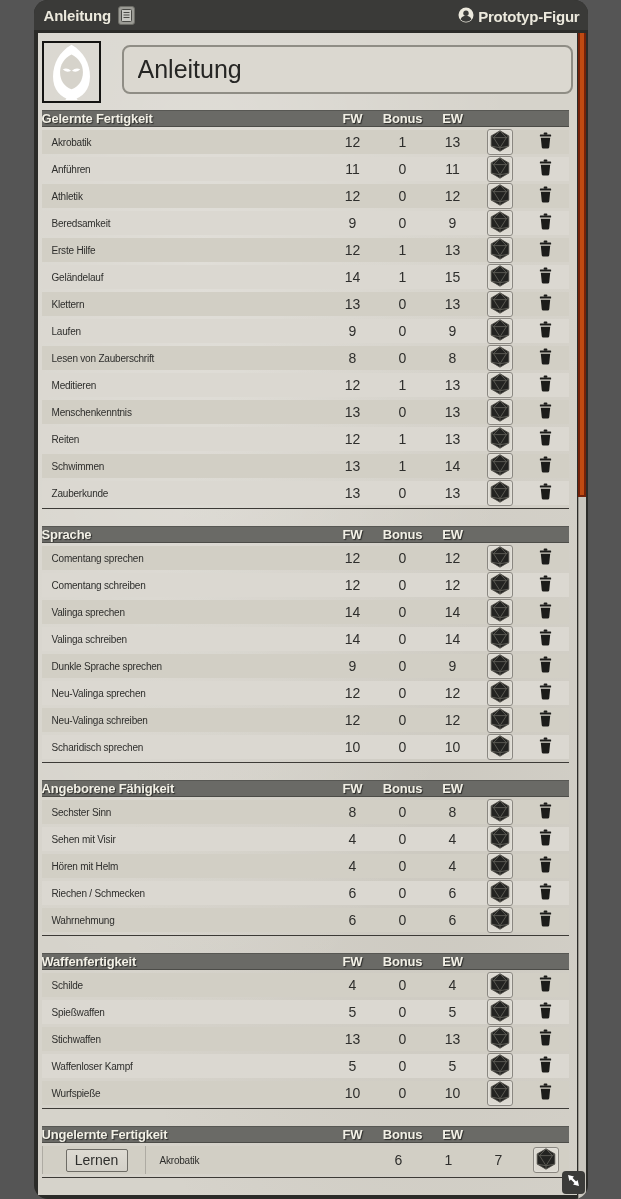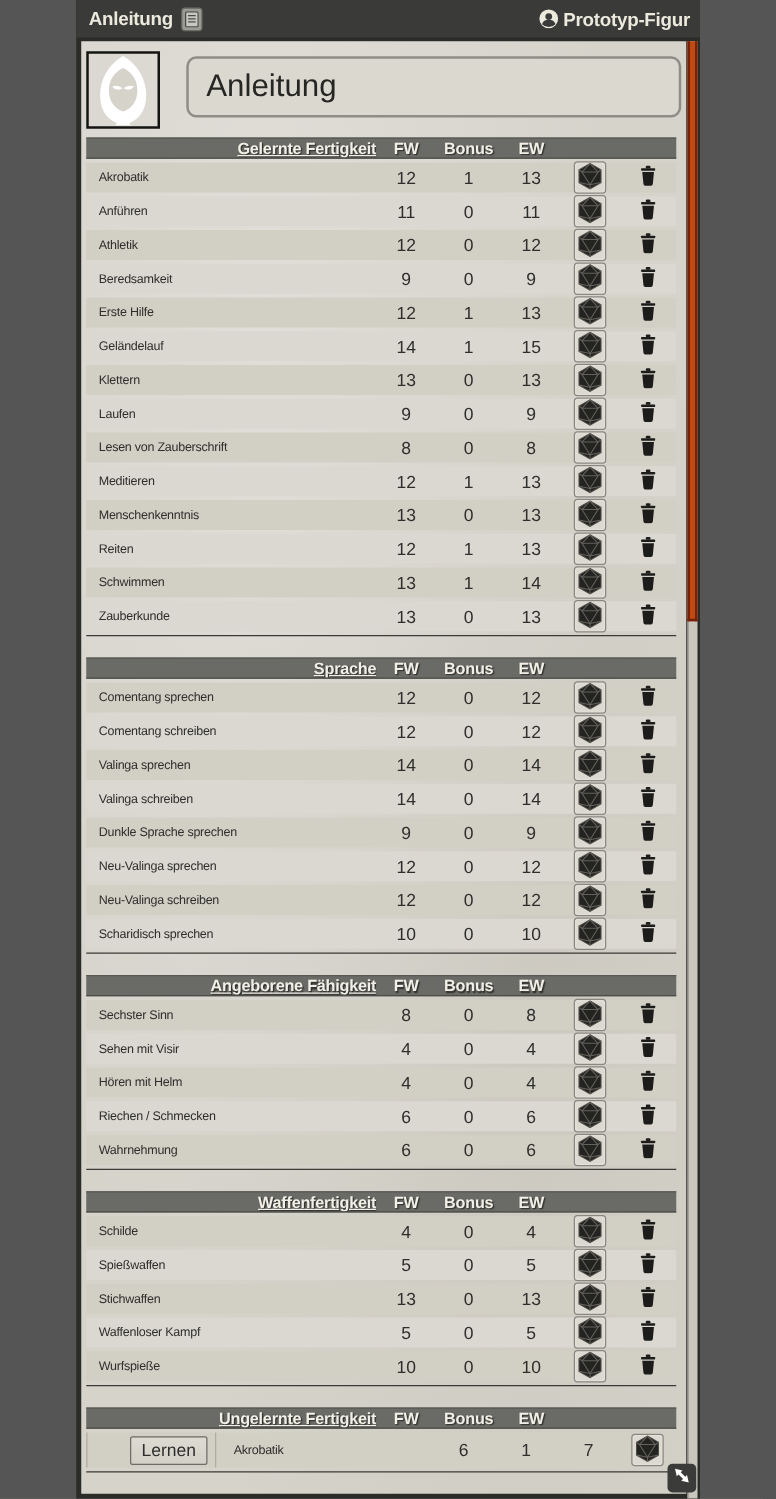--- a/index.html
+++ b/index.html
@@ -7,21 +7,21 @@
     --page-bg:#d6d3cb; --frame:#2b2b28;
     --row-dark:#d2cfc5; --row-light:#dbd8d1;
     --sec-bg:#6a6a66; --sec-fg:#f2f0e6;
     --ink:#2e2e2c; --btn-border:#8a8781;
     --thumb:#bf4a12; --thumb-edge:#74220a; --track:#c9c6be;
     --glow:#e4543c;
   }
   *{box-sizing:border-box; margin:0; padding:0;}
   html,body{background:#555;}
   body{font-family:"Liberation Sans",sans-serif; color:var(--ink);}
-  .screen{position:relative; width:499px; height:1199px; background:var(--frame); overflow:hidden; margin:0 auto;}
+  .screen{position:relative; width:554px; height:1199px; background:var(--frame); overflow:hidden; margin:0 auto;border-radius:14px;}
 
   
   .topbar{position:absolute; top:0; left:0; right:0; height:30px; background:var(--topbar-bg);
     display:flex; align-items:center; justify-content:space-between; padding:0 8px 0 10px;
     color:var(--topbar-fg); font-weight:bold; font-size:15px; letter-spacing:-.2px;}
   .topbar-left{display:flex; align-items:center; gap:7px;}
   .topbar-right{display:flex; align-items:center; gap:15px;flex-direction:column;}
   .tb-item{display:flex; align-items:center; gap:4px; cursor:pointer;}
   .book-chip{display:inline-flex; align-items:center; justify-content:center; width:17px; height:19px;
     background:#9b9b95; border-radius:3px; border:1px solid #6e6e68;}
@@ -47,34 +47,34 @@
   .sections{margin:3px 8px 0 4px;}
   .skill-table{margin-bottom:17px;}
   .sec-head{display:flex; align-items:center; height:17px; background:var(--sec-bg);
     border-top:1px solid #575753; border-bottom:1px solid #4c4c48;}
   .sec-head .cell{color:var(--sec-fg); font-weight:bold; font-size:13px; text-shadow:1px 1px 1px #2c2c2a; letter-spacing:-.2px;}
   .rows{border-bottom:1px solid #3c3a36; padding-bottom:0;}
   .row{display:flex; align-items:center; height:24px; margin-top:3px; background:var(--row-dark);}
   .row.alt{background:var(--row-light);}
   .row:last-child{margin-bottom:3px;}
   .cell-name{flex:1; min-width:0; padding-left:10px; font-size:10px; letter-spacing:-.2px; text-align:left; white-space:nowrap; overflow:hidden;}
-  .sec-head .cell-name{text-align:right; padding-left:11px;text-decoration:underline;}
+  .sec-head .cell-name{text-align:left; padding-left:0;}
   .cell-fw{width:48px; text-align:center; font-size:14px;}
   .cell-bonus{width:52px; text-align:center; font-size:14px;}
   .cell-ew{width:48px; text-align:center; font-size:14px;}
   .cell-die,.cell-trash{width:46px; display:flex; align-items:center; justify-content:center;}
   .die-btn{width:26px; height:26px; border:1px solid var(--btn-border); border-radius:3px; background:#dcd9d1;
     display:flex; align-items:center; justify-content:center; cursor:pointer; padding:0;
     box-shadow:inset 0 0 2px rgba(255,255,255,.6);}
   .trash-btn{background:none; border:none; cursor:pointer; display:flex; align-items:center; justify-content:center; padding:0;}
 
   
   .row.unlearned{height:28px;}
   .cell-learn{width:104px; align-self:stretch; display:flex; align-items:center;
-    border-left:1px solid #aeaba3; border-right:1px solid #aeaba3; padding-left:14px;}
+    border-left:1px solid #aeaba3; border-right:1px solid #aeaba3; padding-left:3px;}
   .learn-btn{width:62px; height:23px; margin-left:20px; border:1px solid #6e6c66; border-radius:2px;
     background:linear-gradient(#dedbd3,#d3d0c8); font-family:"Liberation Sans",sans-serif;
     font-size:14px; color:#2e2e2c; cursor:pointer;}
   .row.unlearned .cell-name{padding-left:14px;}
 
   
   .scrollbar{position:absolute; top:33px; right:2px; width:8px; bottom:0; background:var(--track);
     border-left:1px solid #9a978f;}
   .scroll-thumb{position:absolute; top:0; left:-1px; right:0; height:464px; background:var(--thumb);
     border-left:2px solid var(--thumb-edge); border-right:2px solid var(--thumb-edge); border-bottom:2px solid var(--thumb-edge); cursor:pointer;}

